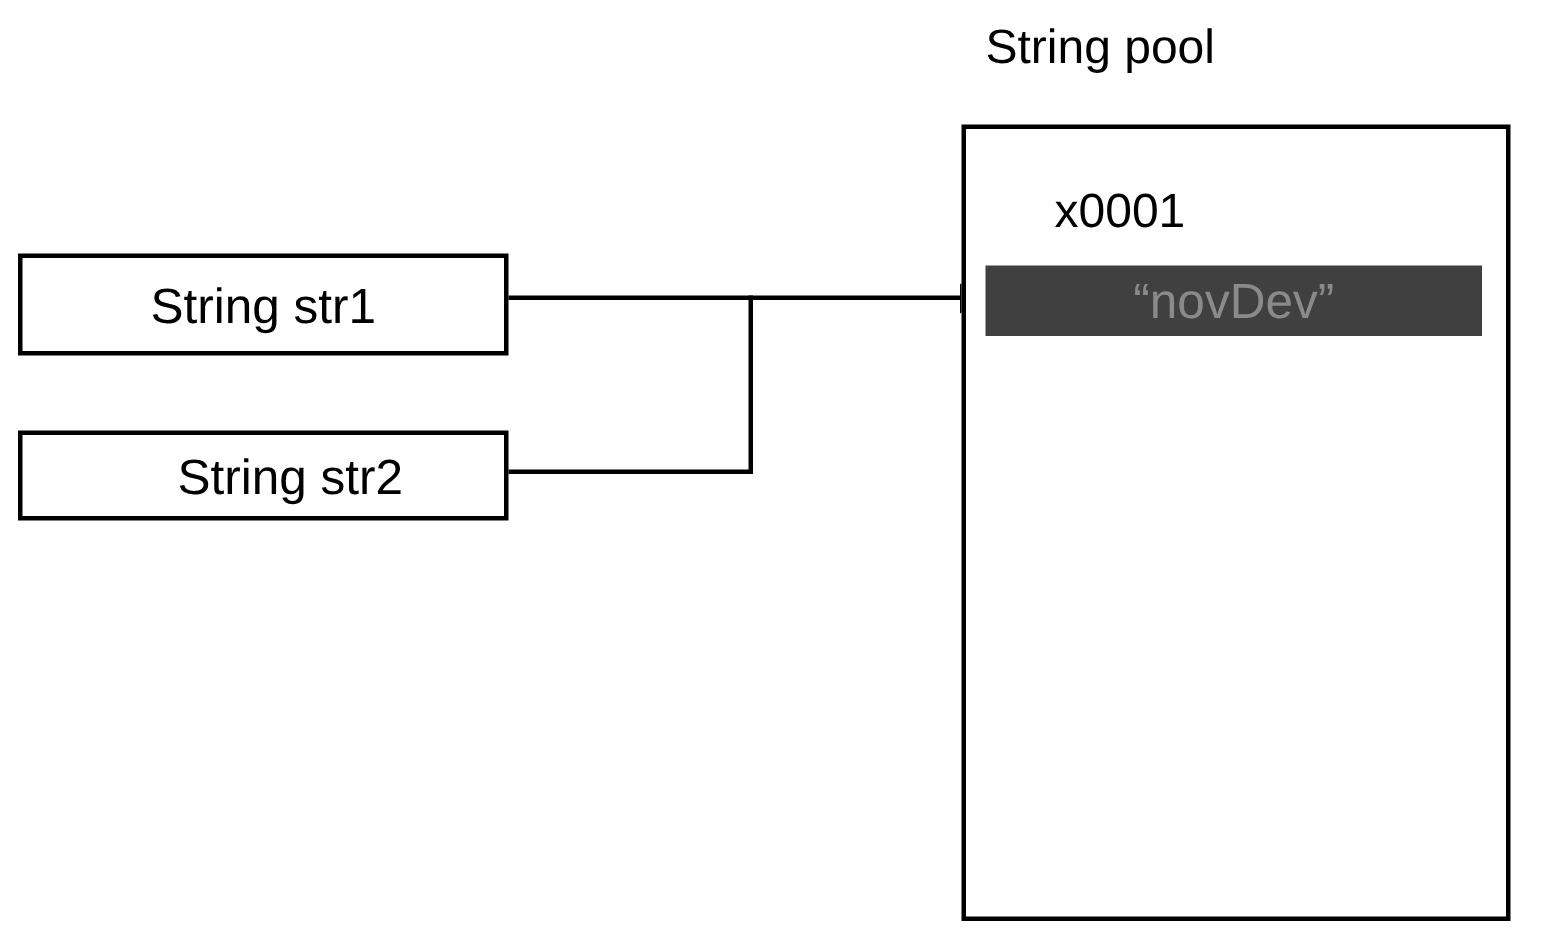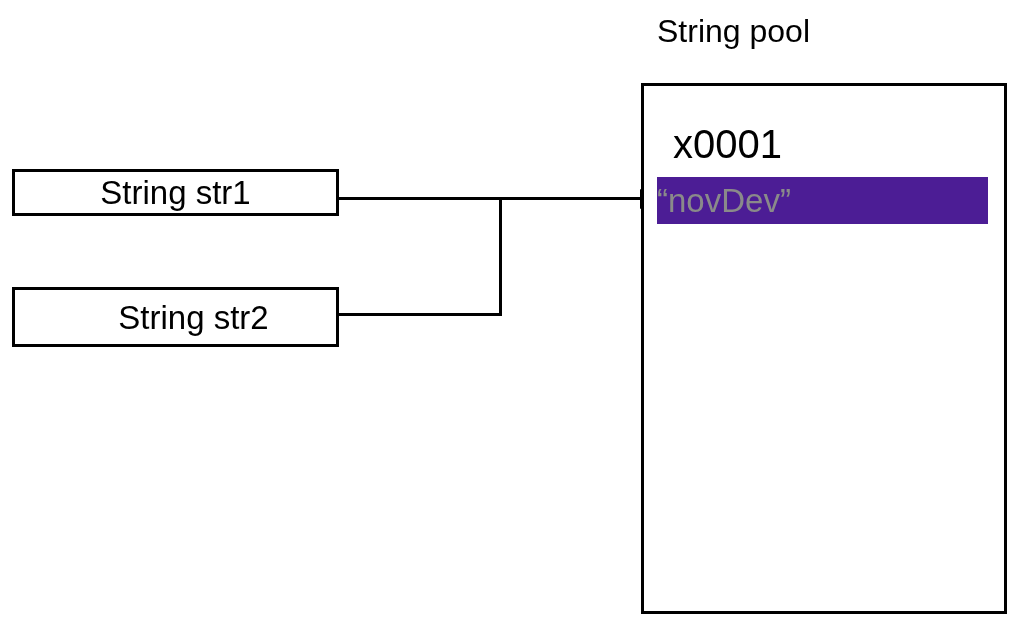--- a/index.html
+++ b/index.html
@@ -29,21 +29,21 @@
     align-items: center;
     justify-content: center;
   }
   .var-box .var-label {
     font-size: 33px;
     line-height: 1;
     color: #000000;
     letter-spacing: 0px;
     white-space: nowrap;
   }
-  #var-str1 { left: 12px; top: 169px; width: 327px; height: 47px; }
+  #var-str1 { left: 12px; top: 169px; width: 327px; height: 68px; }
   #var-str2 { left: 12px; top: 287px; width: 327px; height: 60px; padding-left: 36px; }
 
   
   #pool-title {
     position: absolute;
     left: 657px;
     top: 14px;
     font-size: 32px;
     line-height: 1.1;
     color: #000000;
@@ -54,37 +54,37 @@
     box-sizing: border-box;
     left: 641px;
     top: 83px;
     width: 366px;
     height: 531px;
     border: 3px solid #000000;
     background: #ffffff;
   }
   #pool-address {
     position: absolute;
-    left: 673px;
+    left: 703px;
     top: 124px;
-    font-size: 40px;
+    font-size: 32px;
     line-height: 1;
     color: #000000;
     white-space: nowrap;
   }
   #pool-value-cell {
     position: absolute;
     left: 657px;
     top: 177px;
     width: 331px;
     height: 47px;
-    background: #4c1d95;
+    background: #404040;
     display: flex;
     align-items: center;
-    justify-content: flex-start;
+    justify-content: center;
   }
   #pool-value-cell .value-text {
     font-size: 33px;
     line-height: 1;
     color: #8a8a8a;
     white-space: nowrap;
   }
   #pool-note {
     position: absolute;
     left: 661px;

